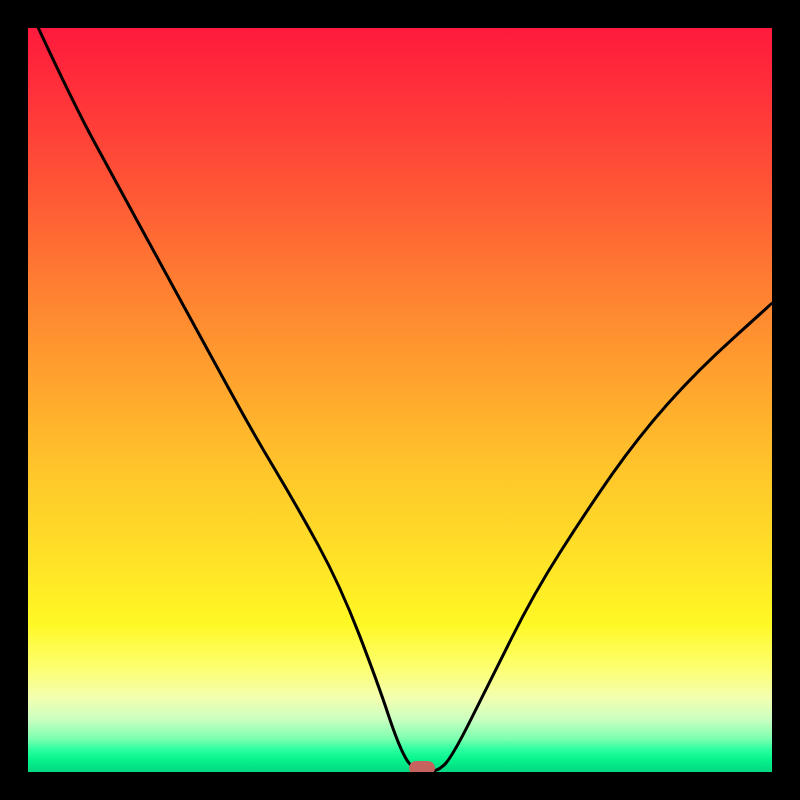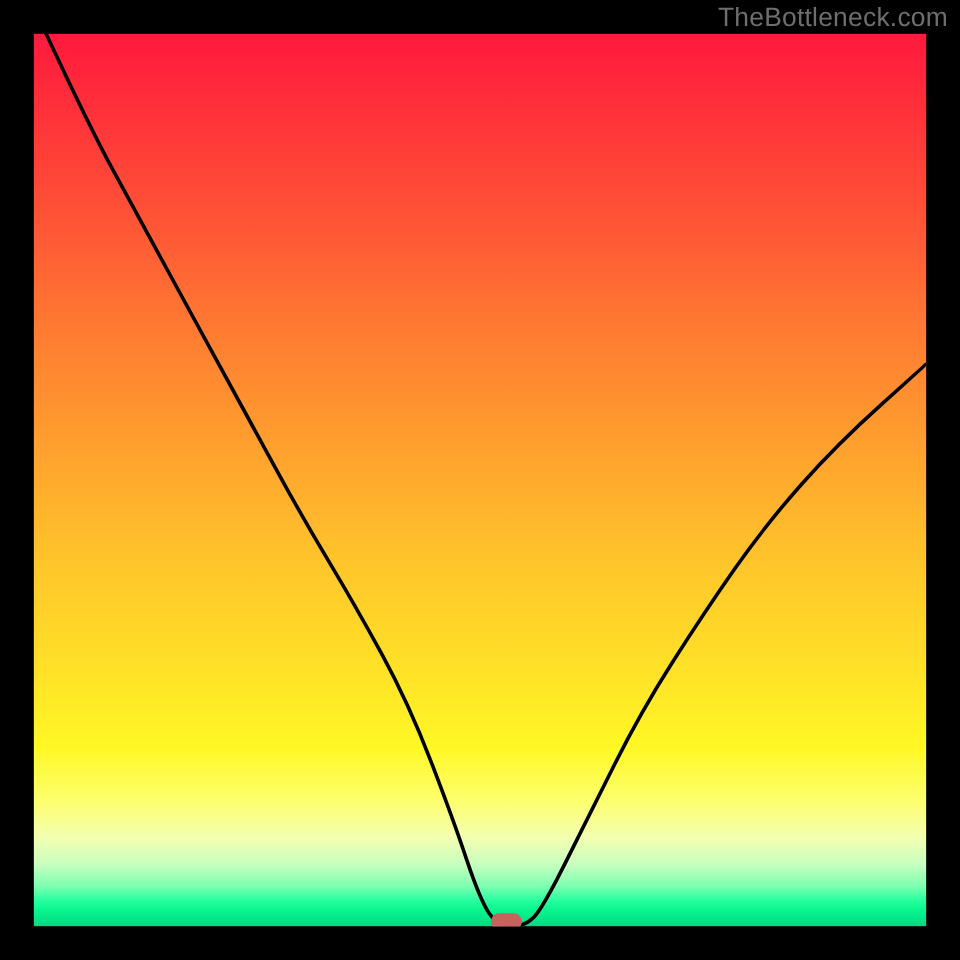--- a/index.html
+++ b/index.html
@@ -72,21 +72,20 @@
     background: #c6635f;
     z-index: 6;
     transform: translate(-50%, -50%);
   }
 </style>
 </head>
 <body>
 
 <div class="frame">
 
-  <div class="watermark">TheBottleneck.com</div>
 
   <div class="plot-area">
     <div class="gradient"></div>
 
     <svg class="curve" viewBox="0 0 744 744" preserveAspectRatio="none">
       <path id="curve-path" fill="none" stroke="#000" stroke-width="3" stroke-linecap="round" stroke-linejoin="round" d="M 0.0 -22.3 Q 44.6 74.4 67.0 115.3 Q 89.3 156.2 111.6 197.2 Q 133.9 238.1 156.2 279.0 Q 178.6 319.9 200.9 360.8 Q 223.2 401.8 245.5 439.0 Q 267.8 476.2 290.2 517.1 Q 312.5 558.0 331.1 606.4 Q 349.7 654.7 360.8 688.2 Q 372.0 721.7 379.4 732.8 Q 386.9 744.0 398.0 744.0 Q 409.2 744.0 416.6 736.6 Q 424.1 729.1 442.7 691.9 Q 461.3 654.7 483.6 610.1 Q 505.9 565.4 532.0 524.5 Q 558.0 483.6 584.0 446.4 Q 610.1 409.2 639.8 375.7 Q 669.6 342.2 706.8 308.8 T 744.0 275.3"></path>
     </svg>
 
     <div class="marker" id="marker" style="left: 394.32px; top: 740.28px;"></div>
   </div>

